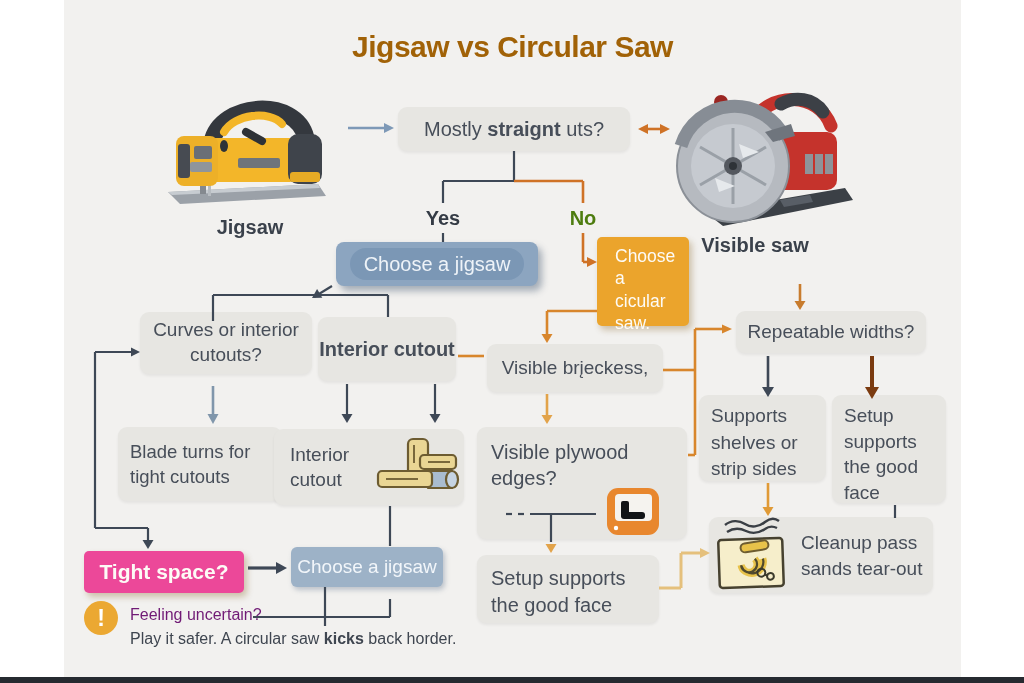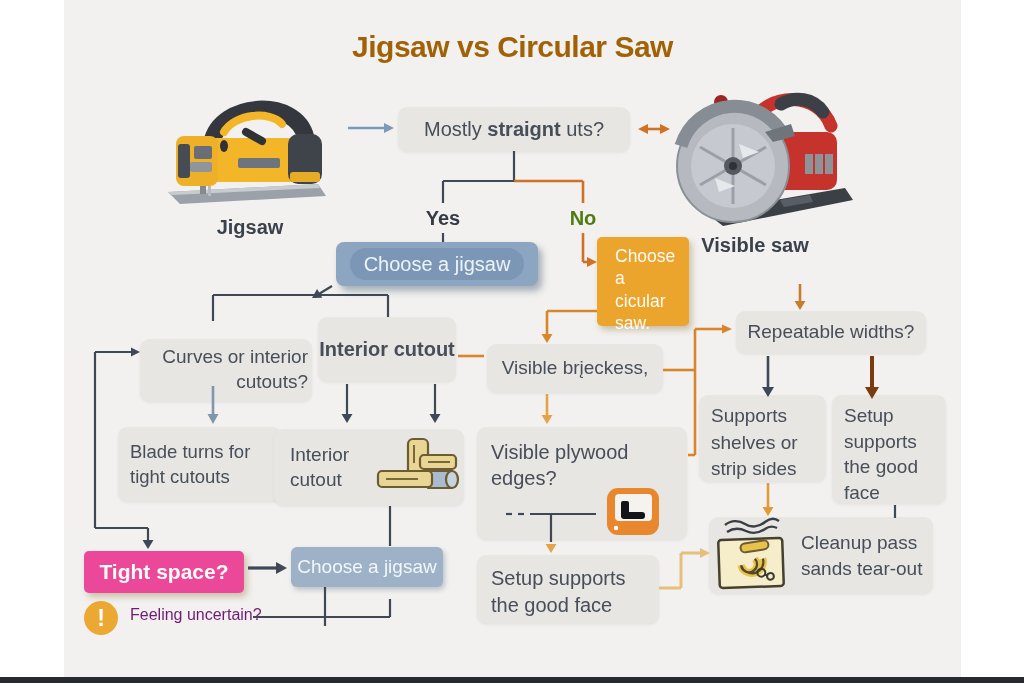--- a/index.html
+++ b/index.html
@@ -4,21 +4,21 @@
 <style>
   *{margin:0;padding:0;box-sizing:border-box}
   html,body{width:1024px;height:683px;overflow:hidden;background:#ffffff;
     font-family:"Liberation Sans",sans-serif;}
   #stage{position:relative;width:1024px;height:683px;background:#ffffff}
   .canvas{position:absolute;left:64px;top:0;width:897px;height:677px;background:#f2f1ef}
   .bottombar{position:absolute;left:0;top:677px;width:1024px;height:6px;background:#262a30}
   .abs{position:absolute}
   .gbox{position:absolute;background:#e7e6e2;border-radius:9px;color:#474e59;
         box-shadow:0 2px 3px rgba(0,0,0,.06)}
-  .flexc{display:flex;align-items:center;justify-content:center;text-align:right}
+  .flexc{display:flex;align-items:center;justify-content:center;text-align:center}
   .title{position:absolute;left:64px;top:30px;width:897px;text-align:center;
          font-size:30px;font-weight:800;color:#a16207;letter-spacing:-.5px}
   .toollabel{position:absolute;font-size:20px;font-weight:800;color:#3a414b;text-align:center}
   .branchlabel{position:absolute;width:50px;text-align:center;font-size:20px;font-weight:800}
   .bluebtn-outer{position:absolute;background:#8ca5c0;border-radius:8px;
          box-shadow:4px 5px 7px rgba(70,90,115,.45)}
   .bluebtn-inner{margin:6px 14px;height:32px;background:#7b97b5;border-radius:16px;
          color:#eef3f8;font-size:20px;line-height:32px;text-align:center}
   .obox{position:absolute;background:#eba42c;border-radius:5px;color:#fdfbf6;
         box-shadow:3px 4px 6px rgba(120,80,10,.30)}
@@ -95,21 +95,21 @@
 
   <div class="bluebtn-outer" style="left:336px;top:242px;width:202px;height:44px">
     <div class="bluebtn-inner">Choose a jigsaw</div>
   </div>
 
   <div class="obox" style="left:597px;top:237px;width:92px;height:89px;padding:8px 18px;
        font-size:17.5px;line-height:1.28">
     <span>Choose a cicular saw.</span>
   </div>
 
-  <div class="gbox flexc" style="left:140px;top:339px;width:172px;height:62px;font-size:19px;line-height:1.3;padding:0 4px">
+  <div class="gbox flexc" style="left:140px;top:312px;width:172px;height:62px;font-size:19px;line-height:1.3;padding:0 4px">
     <span>Curves or interior cutouts?</span>
   </div>
   <div class="gbox flexc" style="left:318px;top:317px;width:138px;height:64px;font-size:20px;font-weight:700;line-height:1.25">
     <span>Interior cutout</span>
   </div>
   <div class="gbox" style="left:118px;top:427px;width:164px;height:74px;font-size:18.5px;line-height:1.35;padding:13px 12px">
     <span>Blade turns for tight cutouts</span>
   </div>
   <div class="gbox" style="left:274px;top:429px;width:190px;height:76px">
     <div class="abs" style="left:16px;top:14px;width:90px;font-size:19px;line-height:1.3">Interior cutout</div>
@@ -133,20 +133,23 @@
   <div class="abs flexc" style="left:291px;top:547px;width:152px;height:40px;background:#9db2c7;border-radius:6px;
        color:#f2f6fa;font-size:19px;box-shadow:2px 3px 5px rgba(90,110,135,.35)">
     <span>Choose a jigsaw</span>
   </div>
 
   <div class="abs flexc" style="left:84px;top:601px;width:34px;height:34px;border-radius:50%;background:#eba832;
        color:#fff;font-size:23px;font-weight:800">
     <span>!</span>
   </div>
   <div class="abs" style="left:130px;top:606px;font-size:16px;color:#701a75">Feeling uncertain?</div>
+  <div class="abs" style="left:130px;top:630px;font-size:16px;color:#3f4650">
+    <span style="white-space:pre">Play it safer. A circular saw </span><b>kicks</b><span style="white-space:pre"> back horder.</span>
+  </div>
 
   <div class="gbox flexc" style="left:487px;top:344px;width:176px;height:48px;font-size:19px">
     <span>Visible brįeckess,</span>
   </div>
   <div class="gbox" style="left:477px;top:427px;width:210px;height:112px">
     <div class="abs" style="left:14px;top:12px;width:182px;font-size:20px;line-height:1.3">Visible plywood edges?</div>
   </div>
   <svg class="abs" style="left:606px;top:483px" width="54" height="54" viewBox="0 0 54 54">
     <rect x="1" y="5" width="52" height="47" rx="11" fill="#e8872e"></rect>
     <rect x="9" y="11" width="37" height="27" rx="4" fill="#f5f3ef"></rect>

